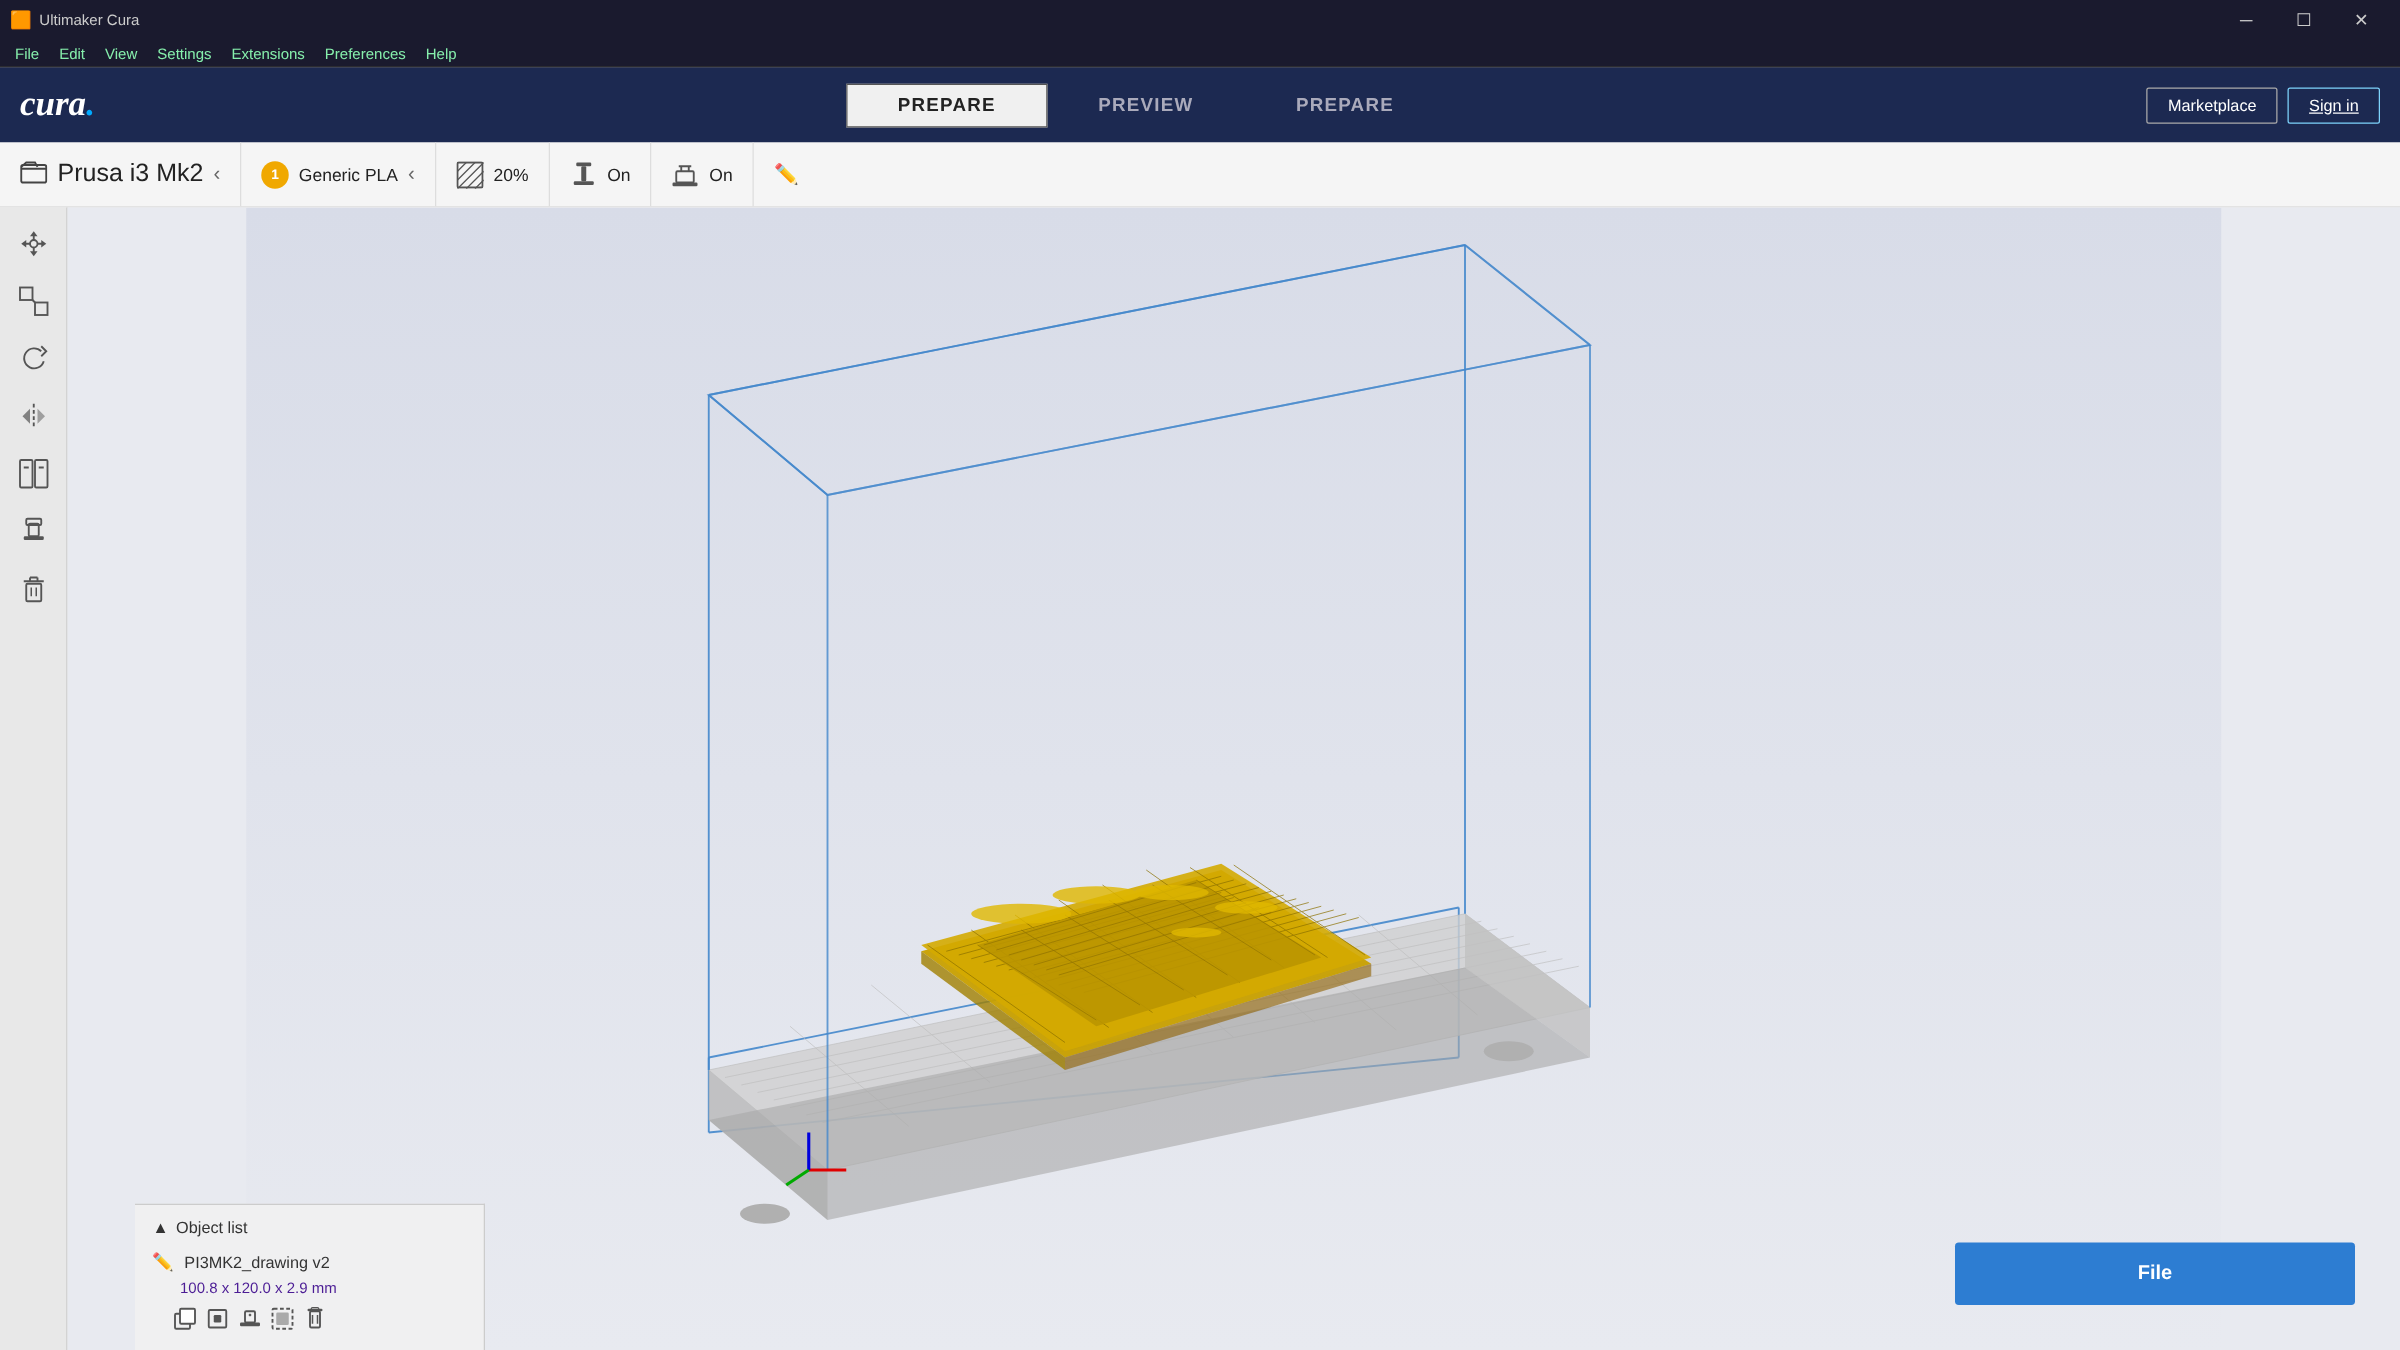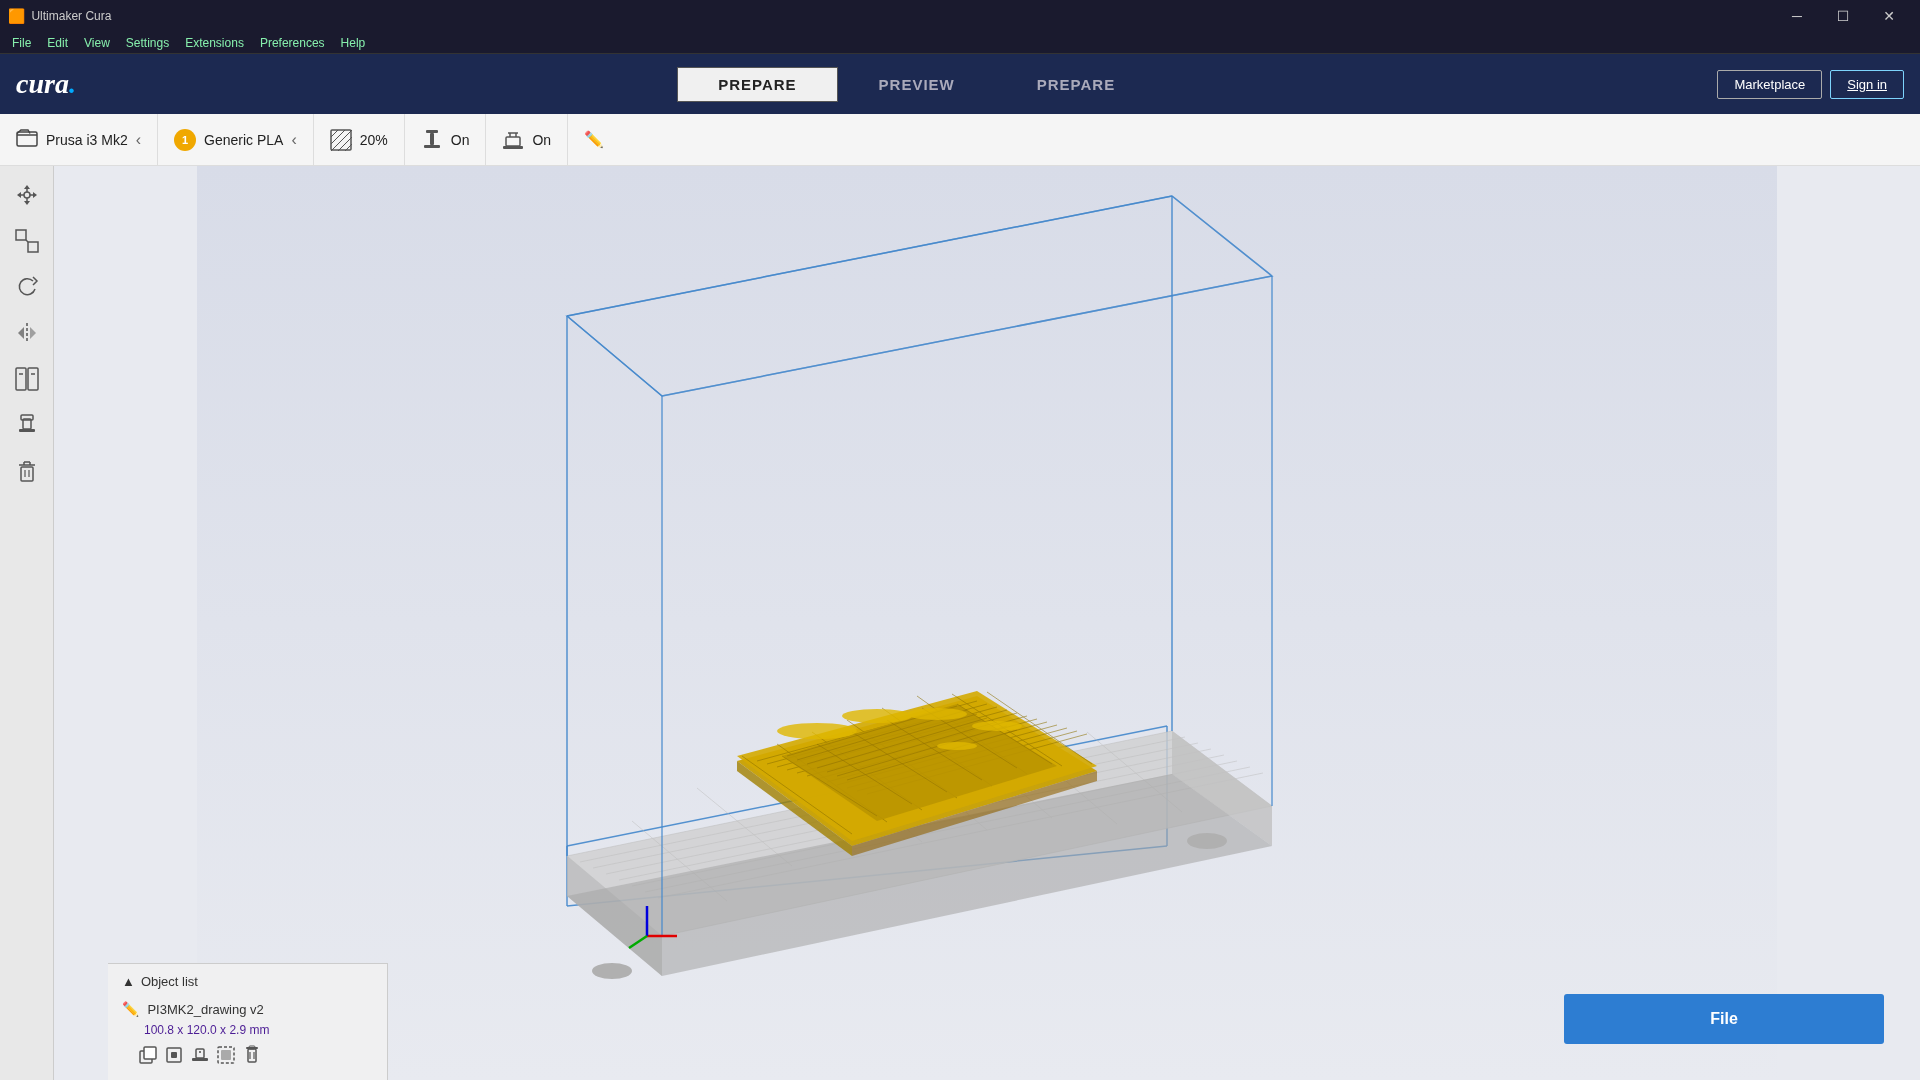--- a/index.html
+++ b/index.html
@@ -108,21 +108,21 @@
       padding: 0 16px;
       border-right: 1px solid #ddd;
       gap: 8px;
     }
     .settings-section:last-child { border-right: none; }
     .folder-icon-btn {
       background: none; border: none; cursor: pointer;
       font-size: 20px; color: #444;
     }
     .printer-name {
-      font-size: 14px; color: #222; font-weight: 500;
+      font-size: 20px; color: #222; font-weight: 500;
     }
     .nav-arrow {
       background: none; border: none; cursor: pointer;
       font-size: 16px; color: #666;
     }
     .material-icon {
       width: 22px; height: 22px; background: #f0a800;
       border-radius: 50%; display: flex; align-items: center; justify-content: center;
       font-size: 11px; font-weight: bold; color: white;
     }

